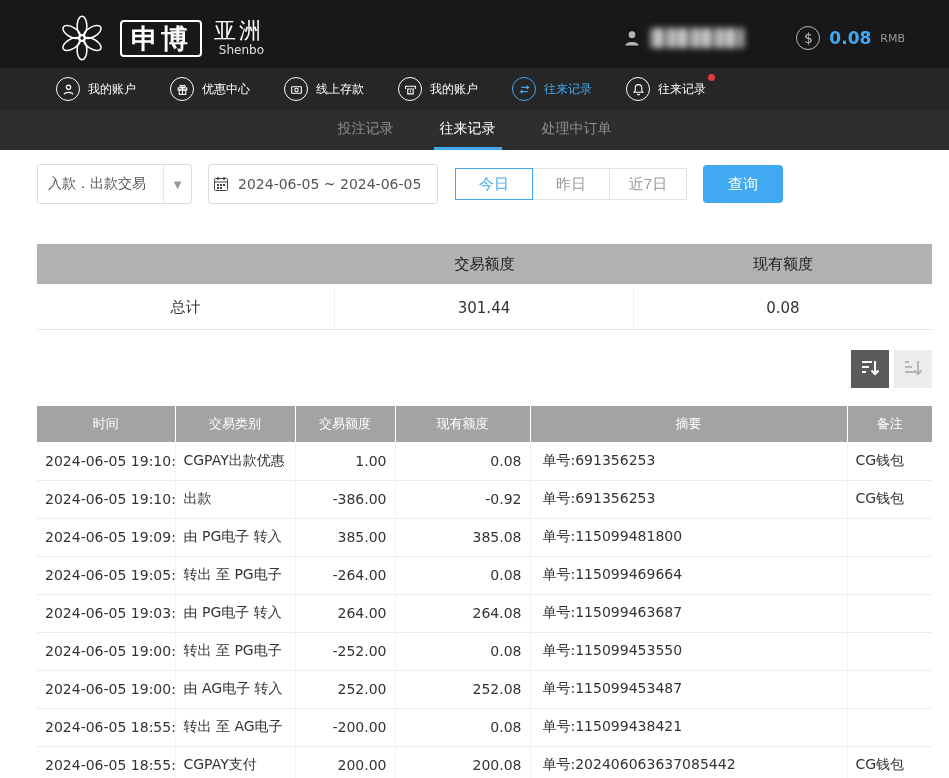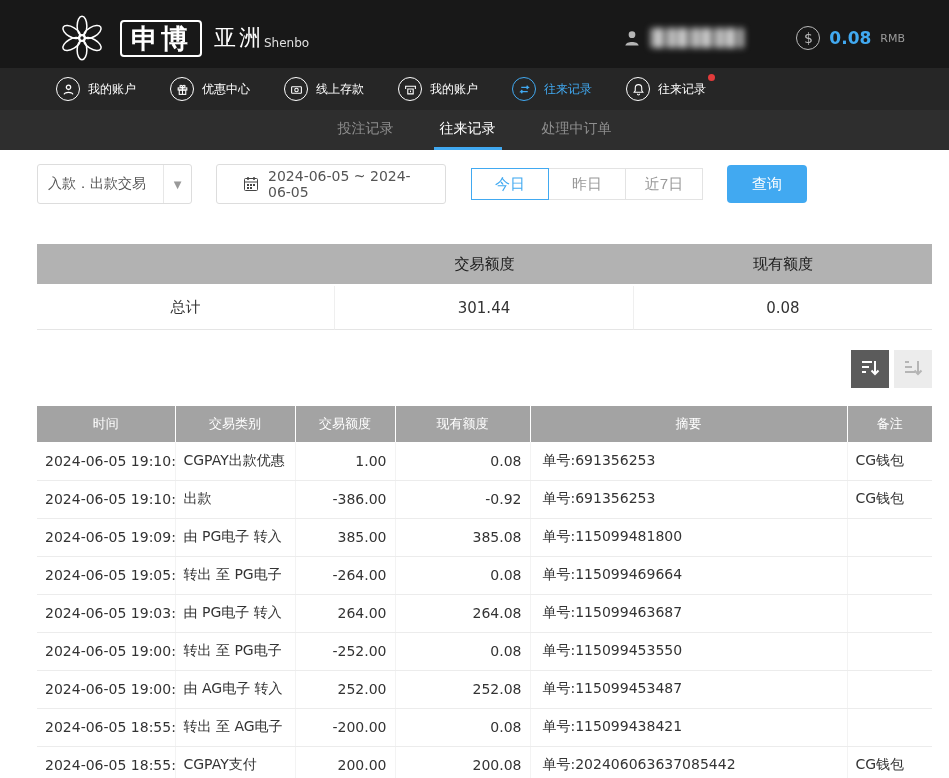--- a/index.html
+++ b/index.html
@@ -6,21 +6,21 @@
   :root { --accent:#41a9f1; --badge:#e23b3b; }
   body {
     font-family:"DejaVu Sans","Liberation Sans",sans-serif;
     width:949px; height:778px; overflow:hidden; background:#fff;
   }
   
   .topbar { height:68px; background:#181818; display:flex; align-items:center; padding:8px 44px 0 56px; }
   .brand { display:flex; align-items:center; gap:12px; }
   .flower svg { display:block; }
   .brand-box { border:2px solid #fff; border-radius:4px; color:#fff; font-size:27px; font-weight:bold; padding:3px 9px; letter-spacing:3px; line-height:1; }
-  .brand-right { color:#fff; display:flex; flex-direction:row; }
+  .brand-right { color:#fff; display:flex; flex-direction:column; }
   .brand-cn { font-size:22px; letter-spacing:3px; line-height:1.1; }
   .brand-en { font-size:12px; color:#e0e0e0; align-self:flex-end; }
   .top-right { margin-left:auto; display:flex; align-items:center; gap:52px; }
   .account { display:flex; align-items:center; gap:8px; }
   .avatar { color:#b5b5b5; display:flex; }
   .blur-name { width:94px; height:20px; border-radius:2px; filter:blur(3px);
     background:repeating-linear-gradient(90deg,#9a9a9a 0 6px,#dcdcdc 6px 12px,#6f6f6f 12px 18px,#c9c9c9 18px 24px); }
   .balance { display:flex; align-items:center; gap:9px; }
   .coin-circle { width:24px; height:24px; border:1.5px solid #b9b9b9; border-radius:50%; color:#b9b9b9;
     display:flex; align-items:center; justify-content:center; font-size:14px; }
@@ -33,28 +33,28 @@
   .nav-circle { width:24px; height:24px; border:1.6px solid currentColor; border-radius:50%;
     display:flex; align-items:center; justify-content:center; flex:none; }
   .nav-circle svg { display:block; }
   .badge-dot { position:absolute; top:-3px; right:-9px; width:7px; height:7px; border-radius:50%; background:var(--badge); }
   
   .subnav { height:40px; background:#2e2e2e; display:flex; align-items:stretch; justify-content:center; gap:34px; }
   .subtab { color:#8f8f8f; font-size:14px; display:flex; align-items:center; padding:0 6px;
     border-bottom:3px solid transparent; cursor:pointer; }
   .subtab.active { color:#fff; border-bottom-color:var(--accent); }
   
-  .filters { display:flex; align-items:center; margin:14px 0 0 37px; gap:24px; }
+  .filters { display:flex; align-items:center; margin:14px 0 0 37px; gap:16px; }
   .select-box { width:155px; height:40px; border:1px solid #ddd; border-radius:3px; display:flex;
     align-items:center; color:#555; font-size:14px; background:#fff; cursor:pointer; }
   .select-value { flex:1; padding:0 10px; white-space:nowrap; }
   .select-caret { width:28px; align-self:stretch; border-left:1px solid #e7e7e7; display:flex;
     align-items:center; justify-content:center; color:#999; font-size:10px; }
   .date-box { width:230px; height:40px; border:1px solid #ddd; border-radius:3px; display:flex;
-    align-items:center; gap:9px; padding:0 26px; color:#555; font-size:14px; background:#fff; cursor:pointer; }
+    align-items:center; gap:9px; padding:0 4px; color:#555; font-size:14px; background:#fff; cursor:pointer; }
   .cal-icon { color:#444; display:flex; }
   .quick-group { display:flex; margin-left:2px; }
   .quick-btn { min-width:78px; height:32px; background:#fff; border:1px solid #e3e3e3; color:#999;
     font-size:15px; display:flex; align-items:center; justify-content:center; margin-left:-1px; cursor:pointer; }
   .quick-btn.active { border:1px solid var(--accent); color:var(--accent); z-index:1; }
   .search-btn { width:80px; height:38px; background:var(--accent); border:none;
     border-radius:4px; color:#fff; font-size:15px; cursor:pointer; }
   
   .summary { margin:38px 0 0 37px; width:895px; border-collapse:separate; border-spacing:0 2px; font-size:15px; table-layout:fixed; }
   .summary th { background:#b2b2b2; color:#1c1c1c; font-weight:normal; height:40px; text-align:center; }

